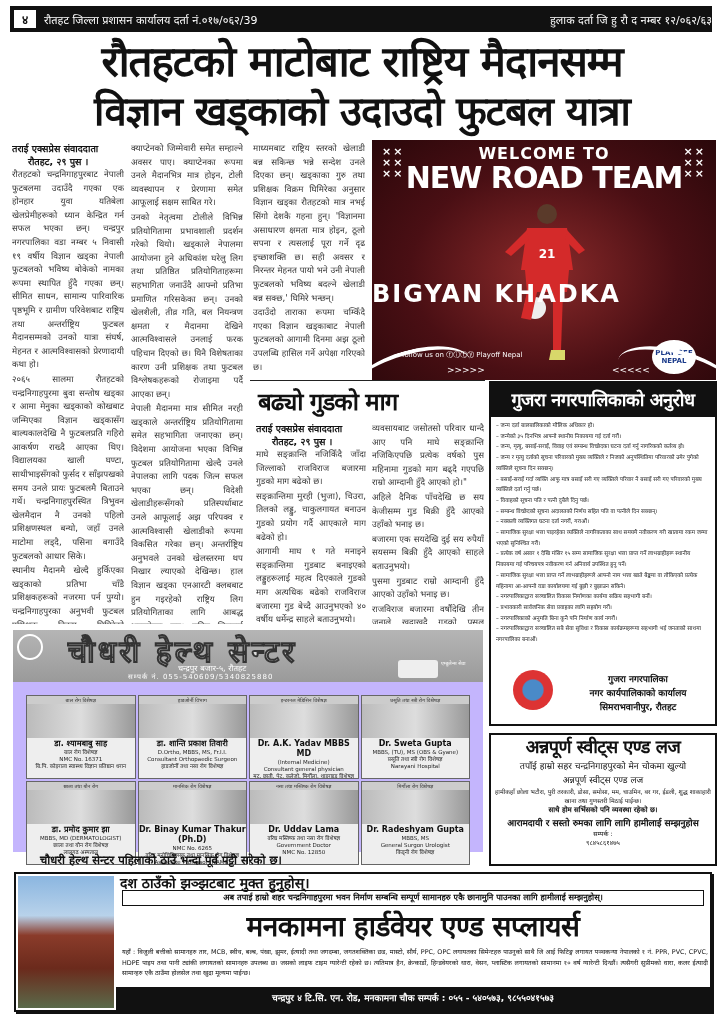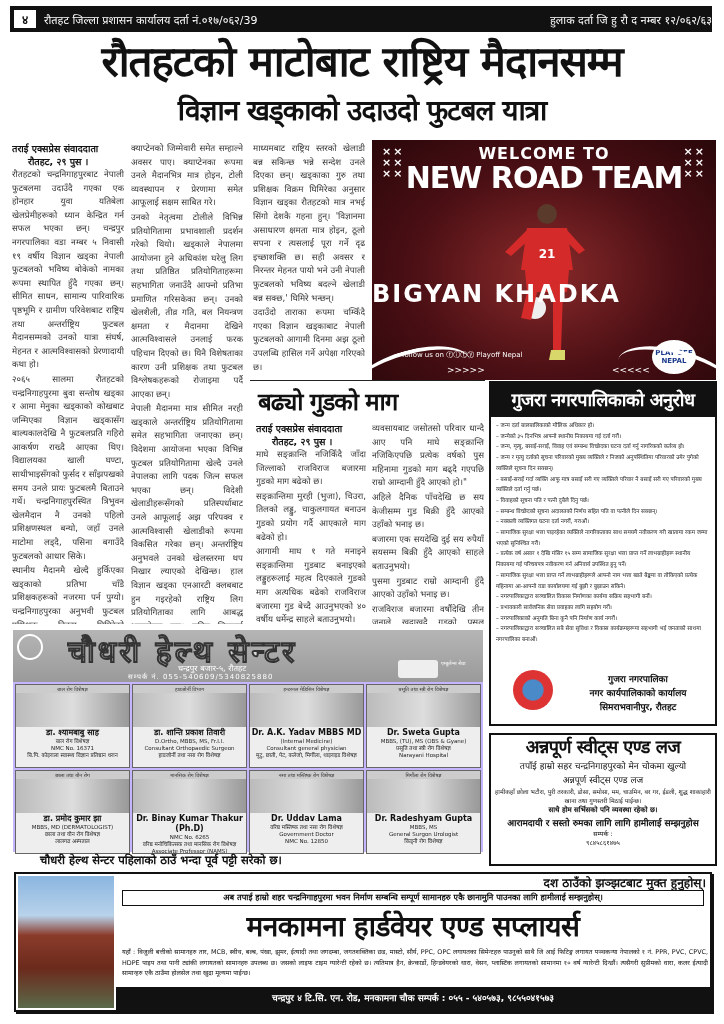--- a/index.html
+++ b/index.html
@@ -3,21 +3,21 @@
 <meta charset="utf-8">
 <style>
 *{box-sizing:border-box;margin:0;padding:0}
 html,body{width:724px;height:1024px;background:#fff;overflow:hidden}
 body{font-family:"DejaVu Sans",sans-serif;color:#111;position:relative}
 .topbar{position:absolute;left:10px;top:6px;width:702px;height:26px;background:#111;color:#fff;font-size:11px;display:flex;align-items:center}
 .topbar .pg{background:#fff;color:#111;width:22px;height:18px;margin:0 8px 0 4px;display:flex;align-items:center;justify-content:center;font-weight:bold;font-size:12px}
 .topbar .left{flex:1}
 .topbar .right{}
 .headline1{position:absolute;left:0;top:38px;width:724px;text-align:center;font-size:42px;font-weight:bold;line-height:48px;letter-spacing:-1px;font-family:"DejaVu Sans",sans-serif}
-.headline2{position:absolute;left:0;top:88px;width:724px;text-align:center;font-size:28px;font-weight:bold;line-height:46px;letter-spacing:-1px}
+.headline2{position:absolute;left:0;top:88px;width:724px;text-align:center;font-size:40px;font-weight:bold;line-height:46px;letter-spacing:-1px}
 .col{position:absolute;font-size:8.6px;line-height:13.6px;color:#333;text-align:justify;overflow:hidden;font-family:"DejaVu Sans",sans-serif}
 .col p{margin-bottom:1px}
 .byline{font-weight:bold;color:#111;font-size:9.5px;line-height:13px}
 .byline2{font-weight:bold;color:#111;font-size:9.5px;line-height:13px;padding-left:16px}
 .poster{position:absolute;left:372px;top:140px;width:344px;height:240px;background:radial-gradient(ellipse at 50% 55%,#8a2a2a 0%,#4a0f14 55%,#2a070a 100%);overflow:hidden}
 .poster .xs{position:absolute;color:#fff;font-size:11px;font-weight:bold;line-height:11px;letter-spacing:2px}
 .poster .welcome{position:absolute;top:4px;width:100%;text-align:center;color:#fff;font-weight:bold;font-size:16px;letter-spacing:1px}
 .poster .team{position:absolute;top:22px;width:100%;text-align:center;color:#fff;font-weight:bold;font-size:30px;line-height:32px;letter-spacing:-1px}
 .poster .name{position:absolute;top:140px;width:100%;text-align:left;color:#fff;font-weight:bold;font-size:24px;letter-spacing:2px}
 .poster .player{position:absolute;left:125px;top:60px;width:100px;height:170px}
@@ -35,37 +35,37 @@
 .appeal .sig{position:absolute;left:72px;bottom:10px;width:150px;text-align:center;font-size:9px;line-height:14px;font-weight:bold}
 .appeal .emblem{position:absolute;left:22px;bottom:14px;width:40px;height:40px;border-radius:50%;background:radial-gradient(circle,#4a8ac8 0%,#4a8ac8 35%,#d33 40%,#d33 100%)}
 .health{position:absolute;left:13px;top:630px;width:470px;height:222px;background:#c4b5fd}
 .health .banner{height:52px;background:linear-gradient(#b5b5b5,#9a9a9a);position:relative;color:#fff}
 .health .banner .ttl{position:absolute;left:55px;top:0;font-size:30px;font-weight:bold;letter-spacing:3px;-webkit-text-stroke:1px #333;color:#ddd}
 .health .banner .addr{position:absolute;left:165px;top:32px;font-size:8px;color:#fff}
 .health .banner .ph{position:absolute;left:115px;top:42px;font-size:7px;color:#fff;letter-spacing:1px}
 .health .banner .emb{position:absolute;left:4px;top:4px;width:26px;height:26px;border-radius:50%;border:2px solid #fff}
 .health .banner .amb{position:absolute;left:385px;top:30px;width:40px;height:18px;background:#eee;border-radius:3px}
 .health .banner .ambtxt{position:absolute;left:428px;top:30px;font-size:5px;line-height:6px;color:#fff}
-.grid{display:grid;grid-template-columns:repeat(4,1fr);grid-template-rows:84px 84px;gap:2px;padding:2px}
+.grid{display:grid;grid-template-columns:repeat(4,1fr);grid-template-rows:84px 84px;gap:2px;padding:13px}
 .card{background:#eee;position:relative;overflow:hidden;font-size:5.5px;line-height:7px;text-align:center;color:#222;border:1px solid #666}
 .card .ctop{background:#ccc;font-size:5px;height:8px;line-height:8px;color:#333}
 .card .photo{height:34px;background:linear-gradient(90deg,#bbb,#ddd,#999)}
 .card .dname{font-size:8px;font-weight:bold;line-height:10px;color:#111;margin-top:1px}
 .chaudhari-note{position:absolute;left:40px;top:852px;font-size:11.5px;font-weight:bold;color:#111}
 .sweets{position:absolute;left:489px;top:733px;width:228px;height:133px;border:2px solid #111;text-align:center}
 .sweets .hd{font-size:18px;font-weight:bold;line-height:24px;letter-spacing:-0.5px}
 .sweets .l1{font-size:9px;line-height:14px}
 .sweets .l2{font-size:9px;line-height:14px}
 .sweets .l3{font-size:6.2px;line-height:9px;padding:0 3px}
 .sweets .l4{font-size:7px;font-weight:bold;line-height:11px}
 .sweets .l5{font-size:9px;font-weight:bold;line-height:14px}
 .sweets .l6{font-size:6.5px;line-height:9px}
 .hardware{position:absolute;left:14px;top:872px;width:698px;height:140px;border:2px solid #111;box-shadow:2px 2px 0 #111}
 .hardware .temple{position:absolute;left:2px;top:2px;width:96px;height:132px;background:linear-gradient(180deg,#8bb6e0 0%,#b8d2ea 30%,#8a3b2a 45%,#6b2a1c 70%,#5a6a4a 100%)}
-.hardware .r1{position:absolute;left:104px;top:2px;width:586px;text-align:right;font-size:12px;font-weight:bold;line-height:14px}
+.hardware .r1{position:absolute;left:104px;top:2px;width:586px;text-align:left;font-size:14px;font-weight:bold;line-height:14px}
 .hardware .r2{position:absolute;left:106px;top:16px;width:582px;height:16px;border:1.5px solid #111;text-align:center;font-size:8.2px;font-weight:bold;line-height:13px}
 .hardware .r3{position:absolute;left:104px;top:34px;width:586px;text-align:center;font-size:28px;font-weight:bold;line-height:38px;letter-spacing:-0.5px}
 .hardware .r4{position:absolute;left:106px;top:73px;width:586px;font-size:6.4px;line-height:10.5px;text-align:justify}
 .hardware .r5{position:absolute;left:100px;top:113px;width:594px;height:23px;background:#111;color:#fff;text-align:center;font-size:9px;font-weight:bold;line-height:23px}
 </style>
 </head>
 <body>
 
 <div class="topbar">
   <span class="pg">४</span>

